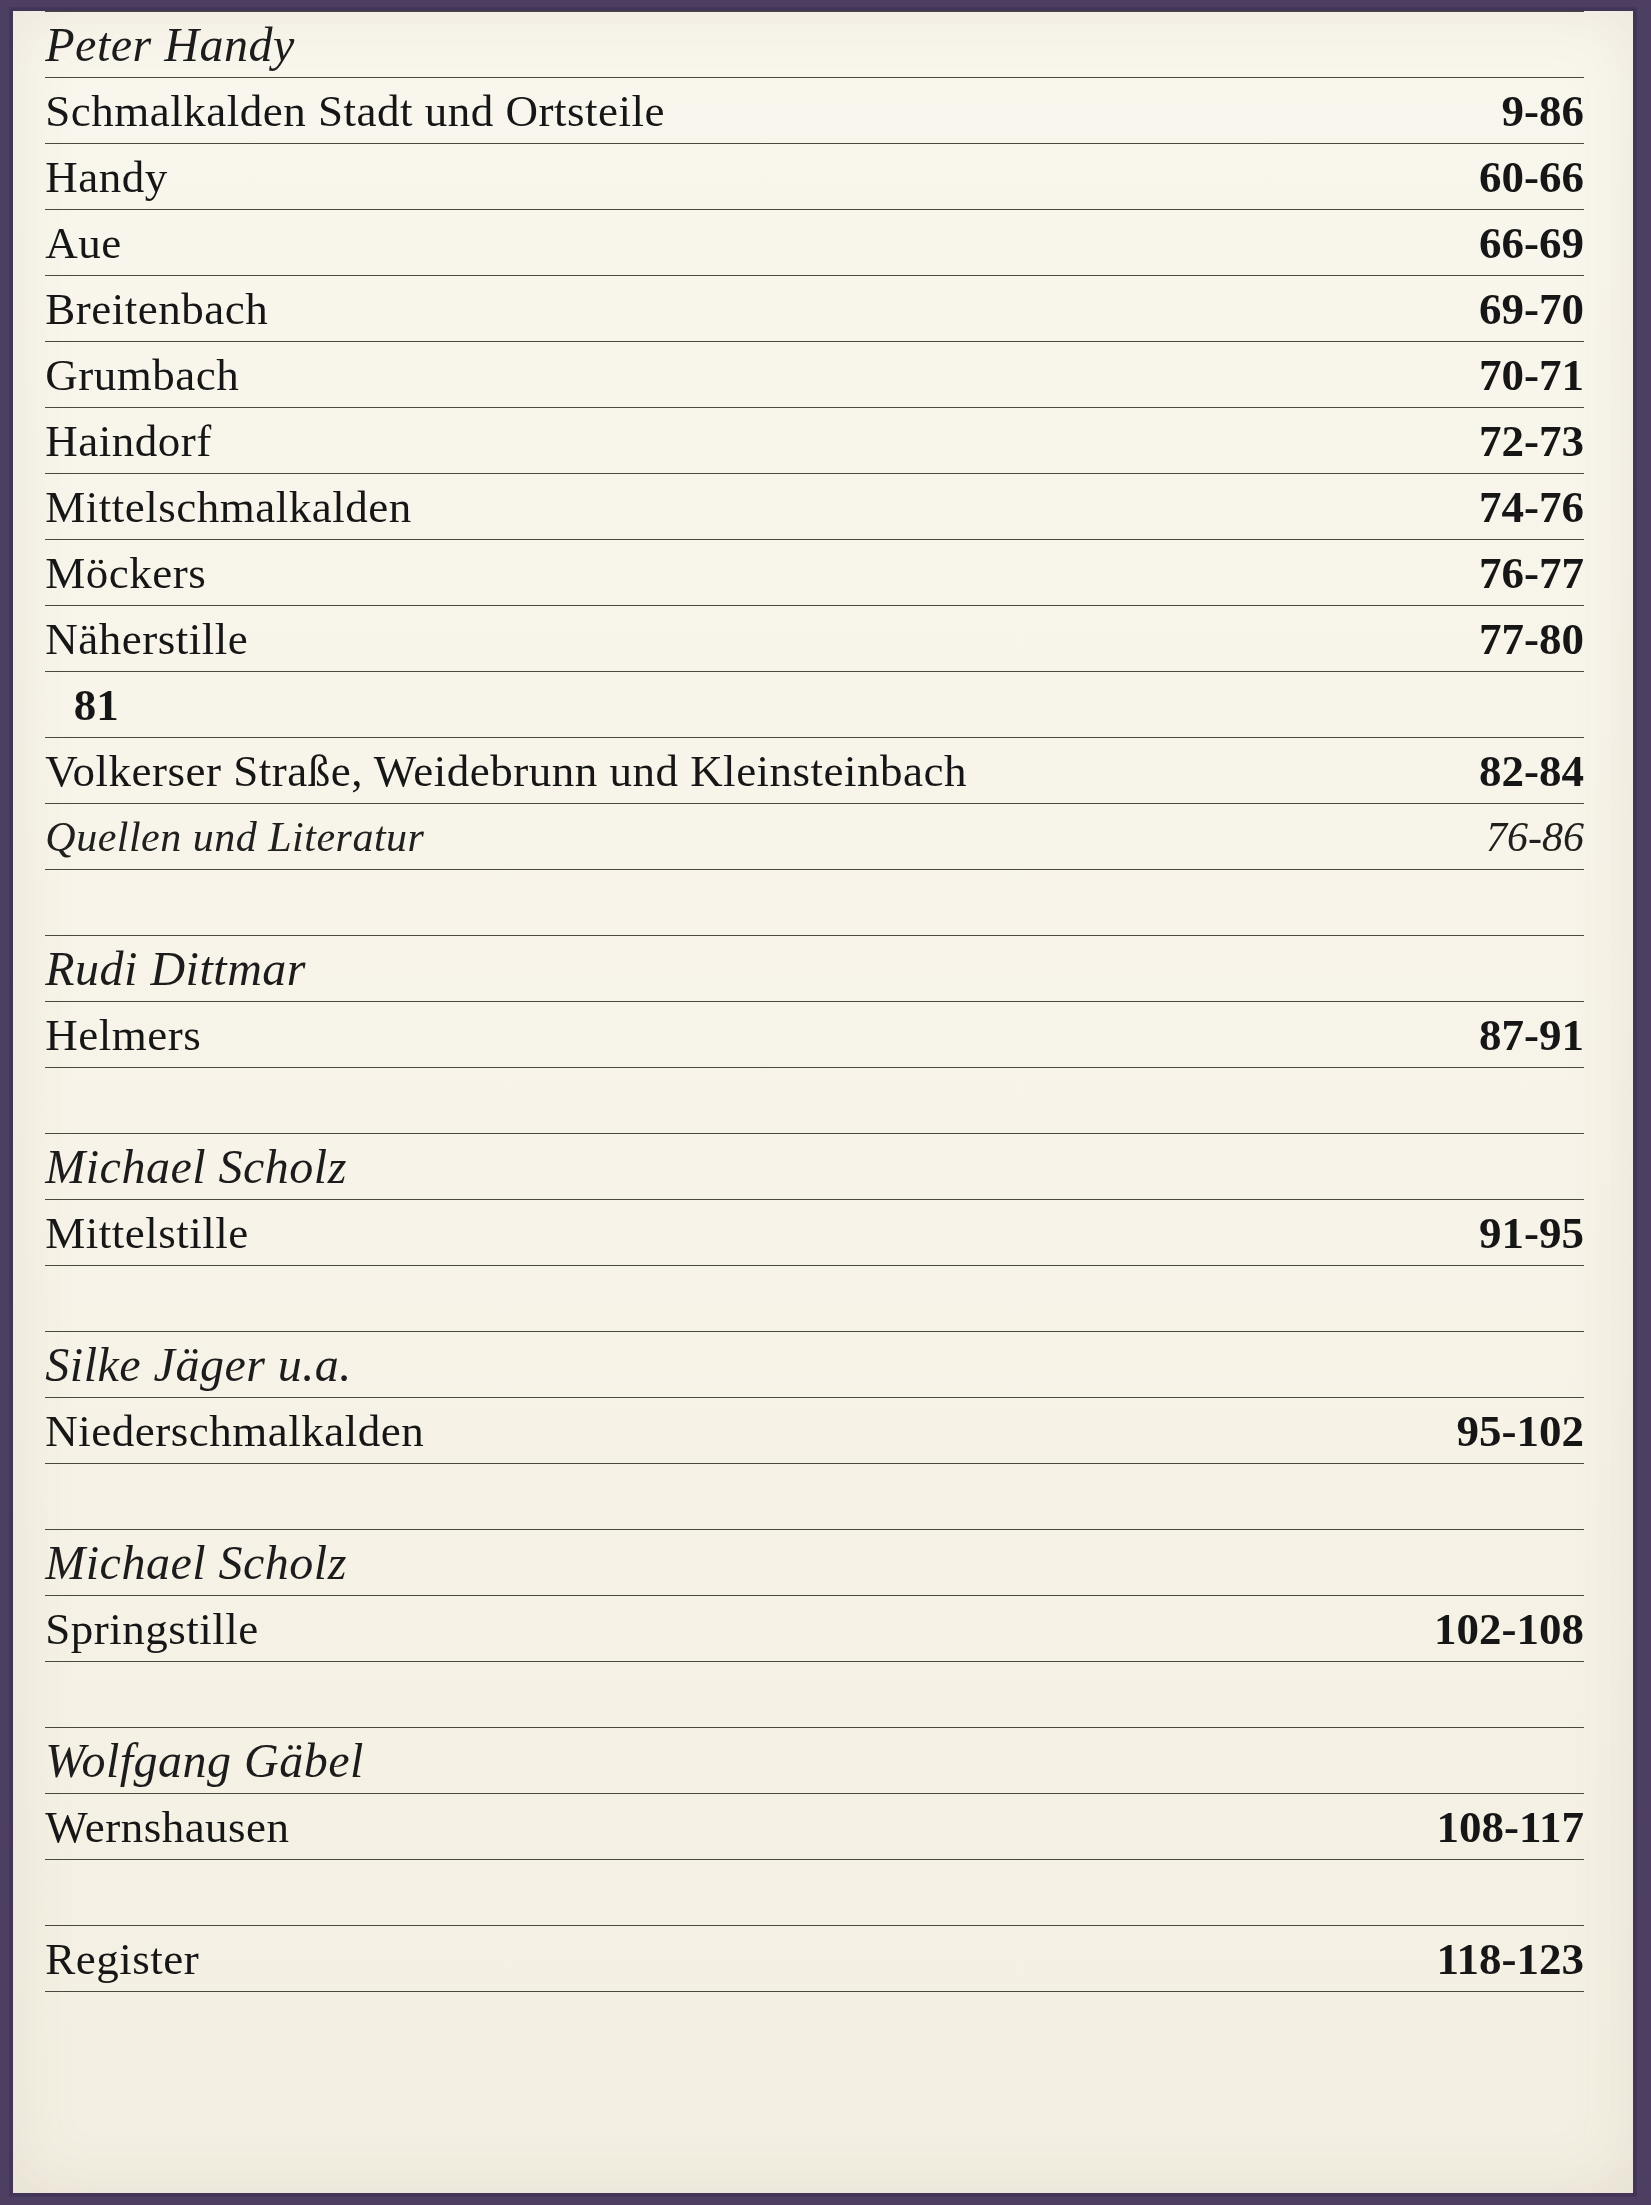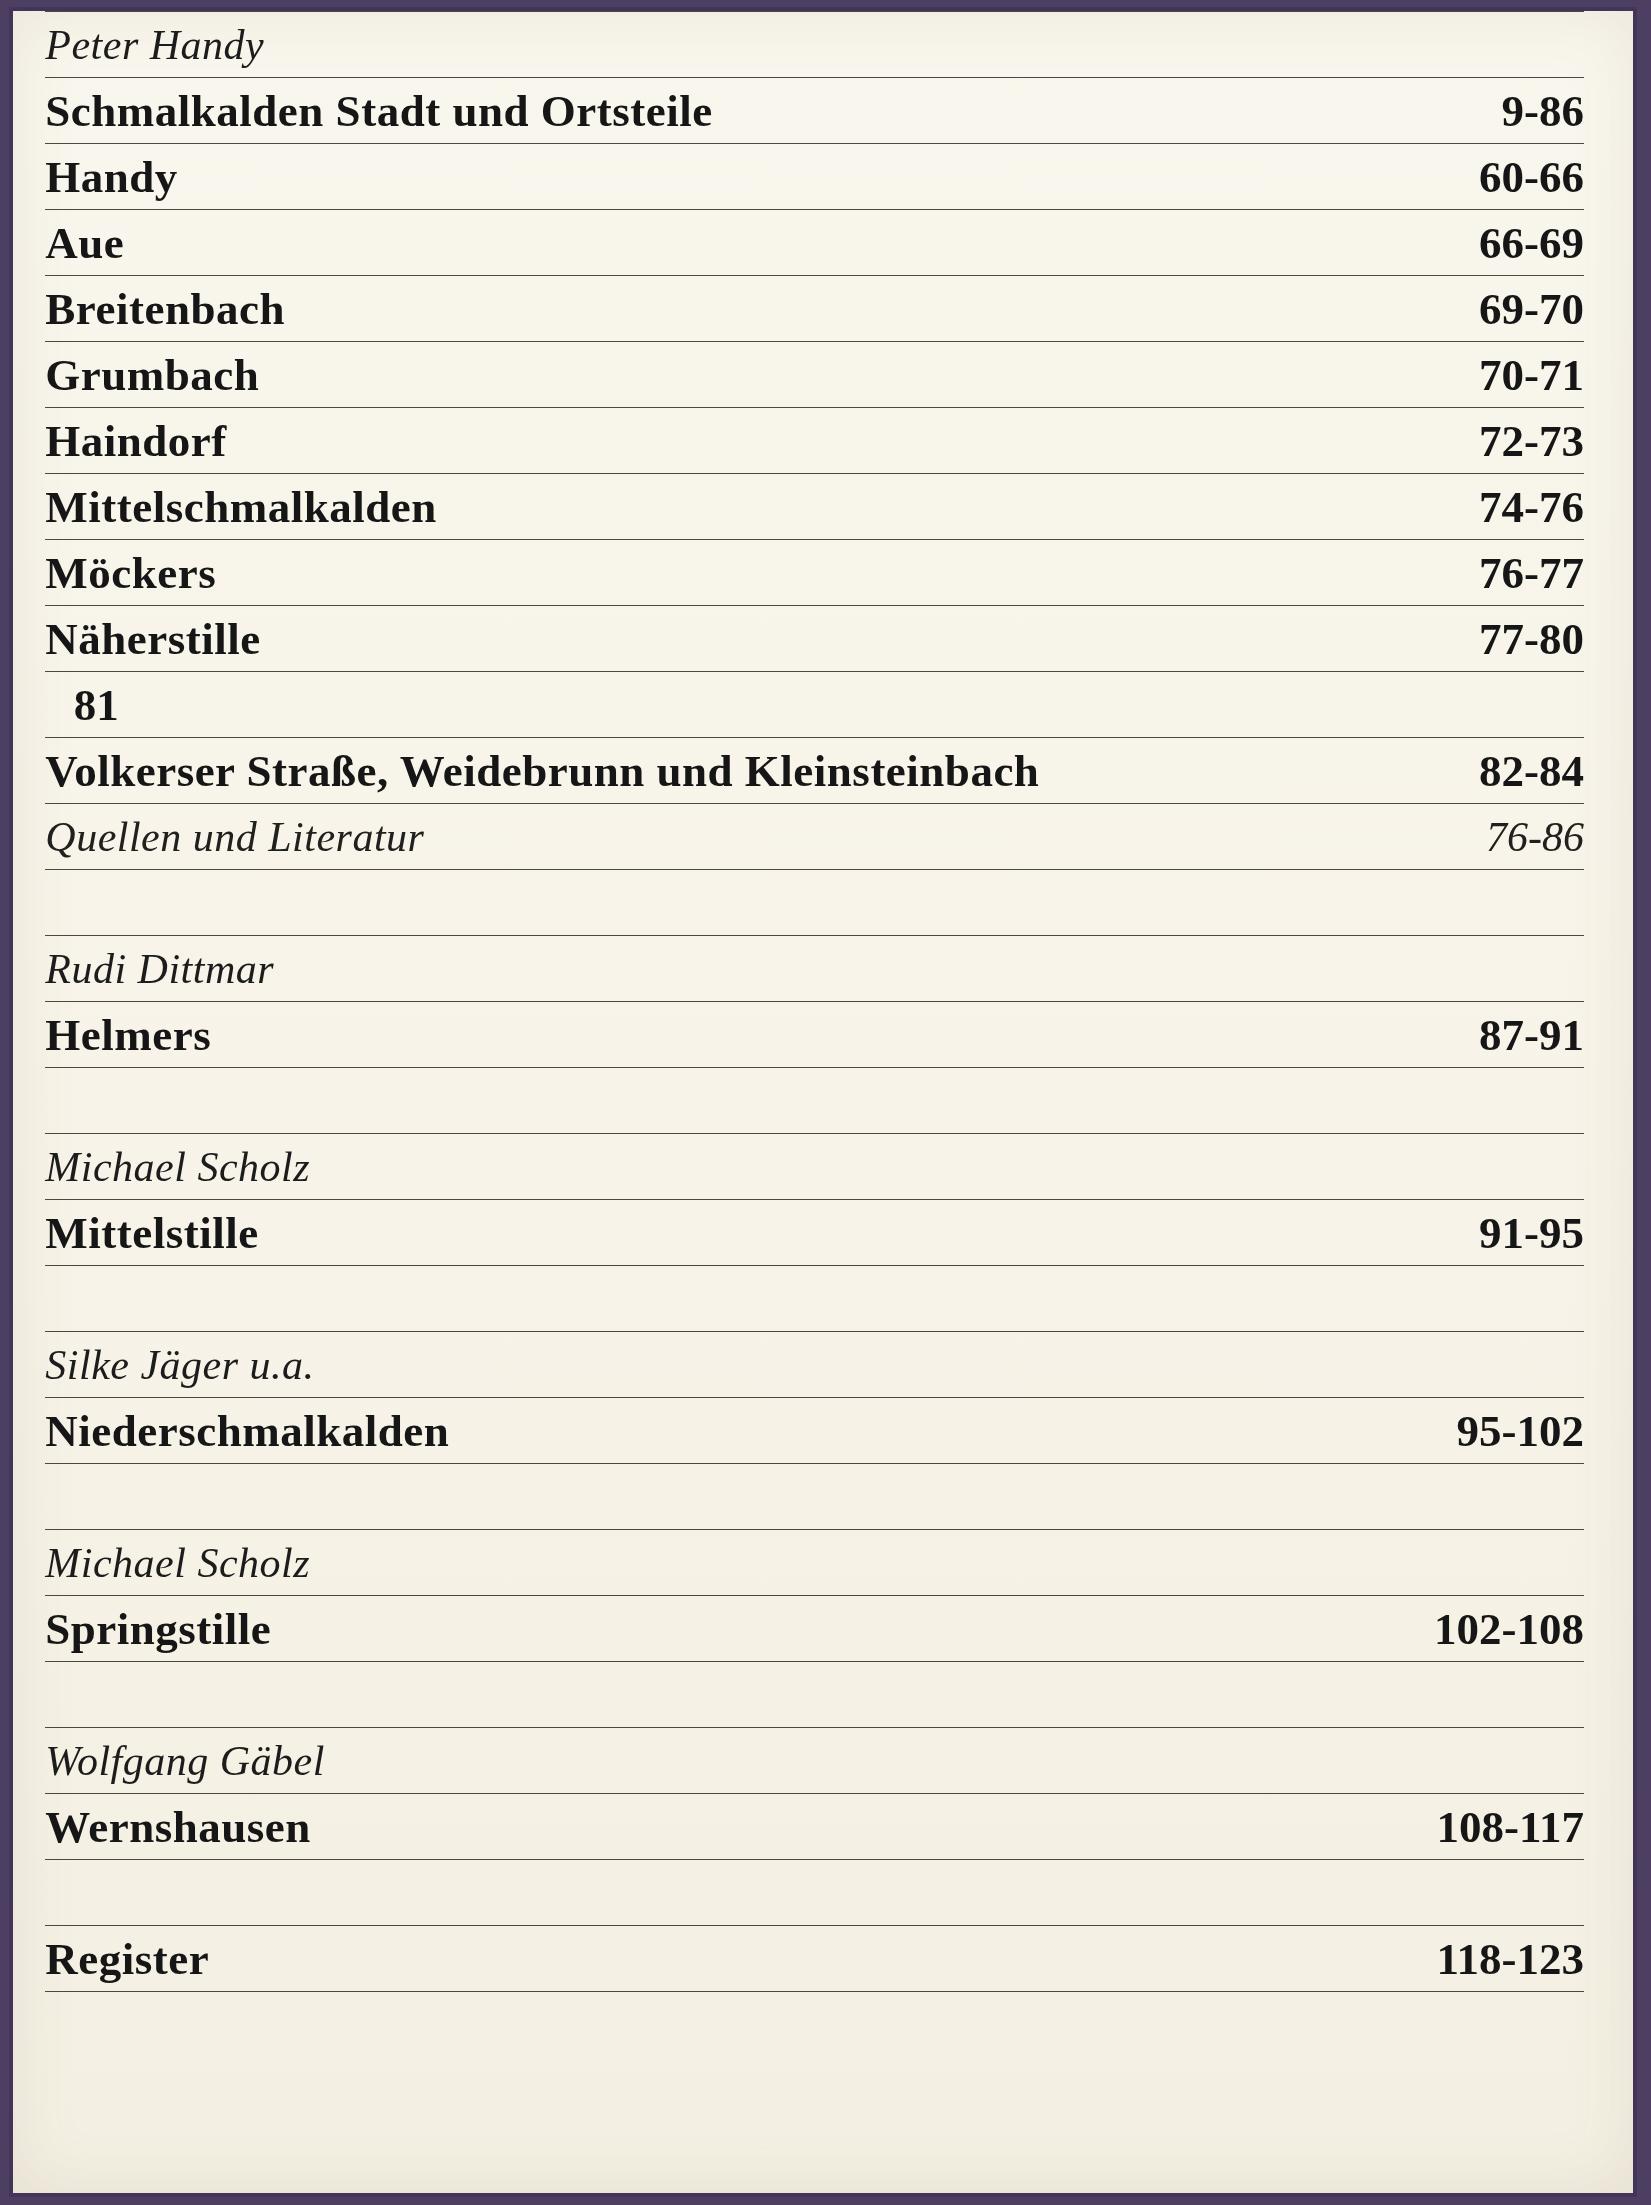--- a/index.html
+++ b/index.html
@@ -50,26 +50,26 @@
   .row{
     height:65px;
     display:flex;
     justify-content:space-between;
     align-items:center;
     border-top:1.9px solid #4a4940;
   }
   .section-gap{height:65px;}
   .author-label{
     font-style:italic;
-    font-size:42px;
+    font-size:48px;
     color:#1c1c1c;
     letter-spacing:0.5px;
   }
   .entry-label{
-    font-weight:bold;
+    font-weight:normal;
     font-size:45px;
     color:#161616;
     letter-spacing:0.5px;
   }
   .entry-pages{
     font-weight:bold;
     font-size:45px;
     color:#161616;
     white-space:nowrap;
     padding-left:28.5px;

